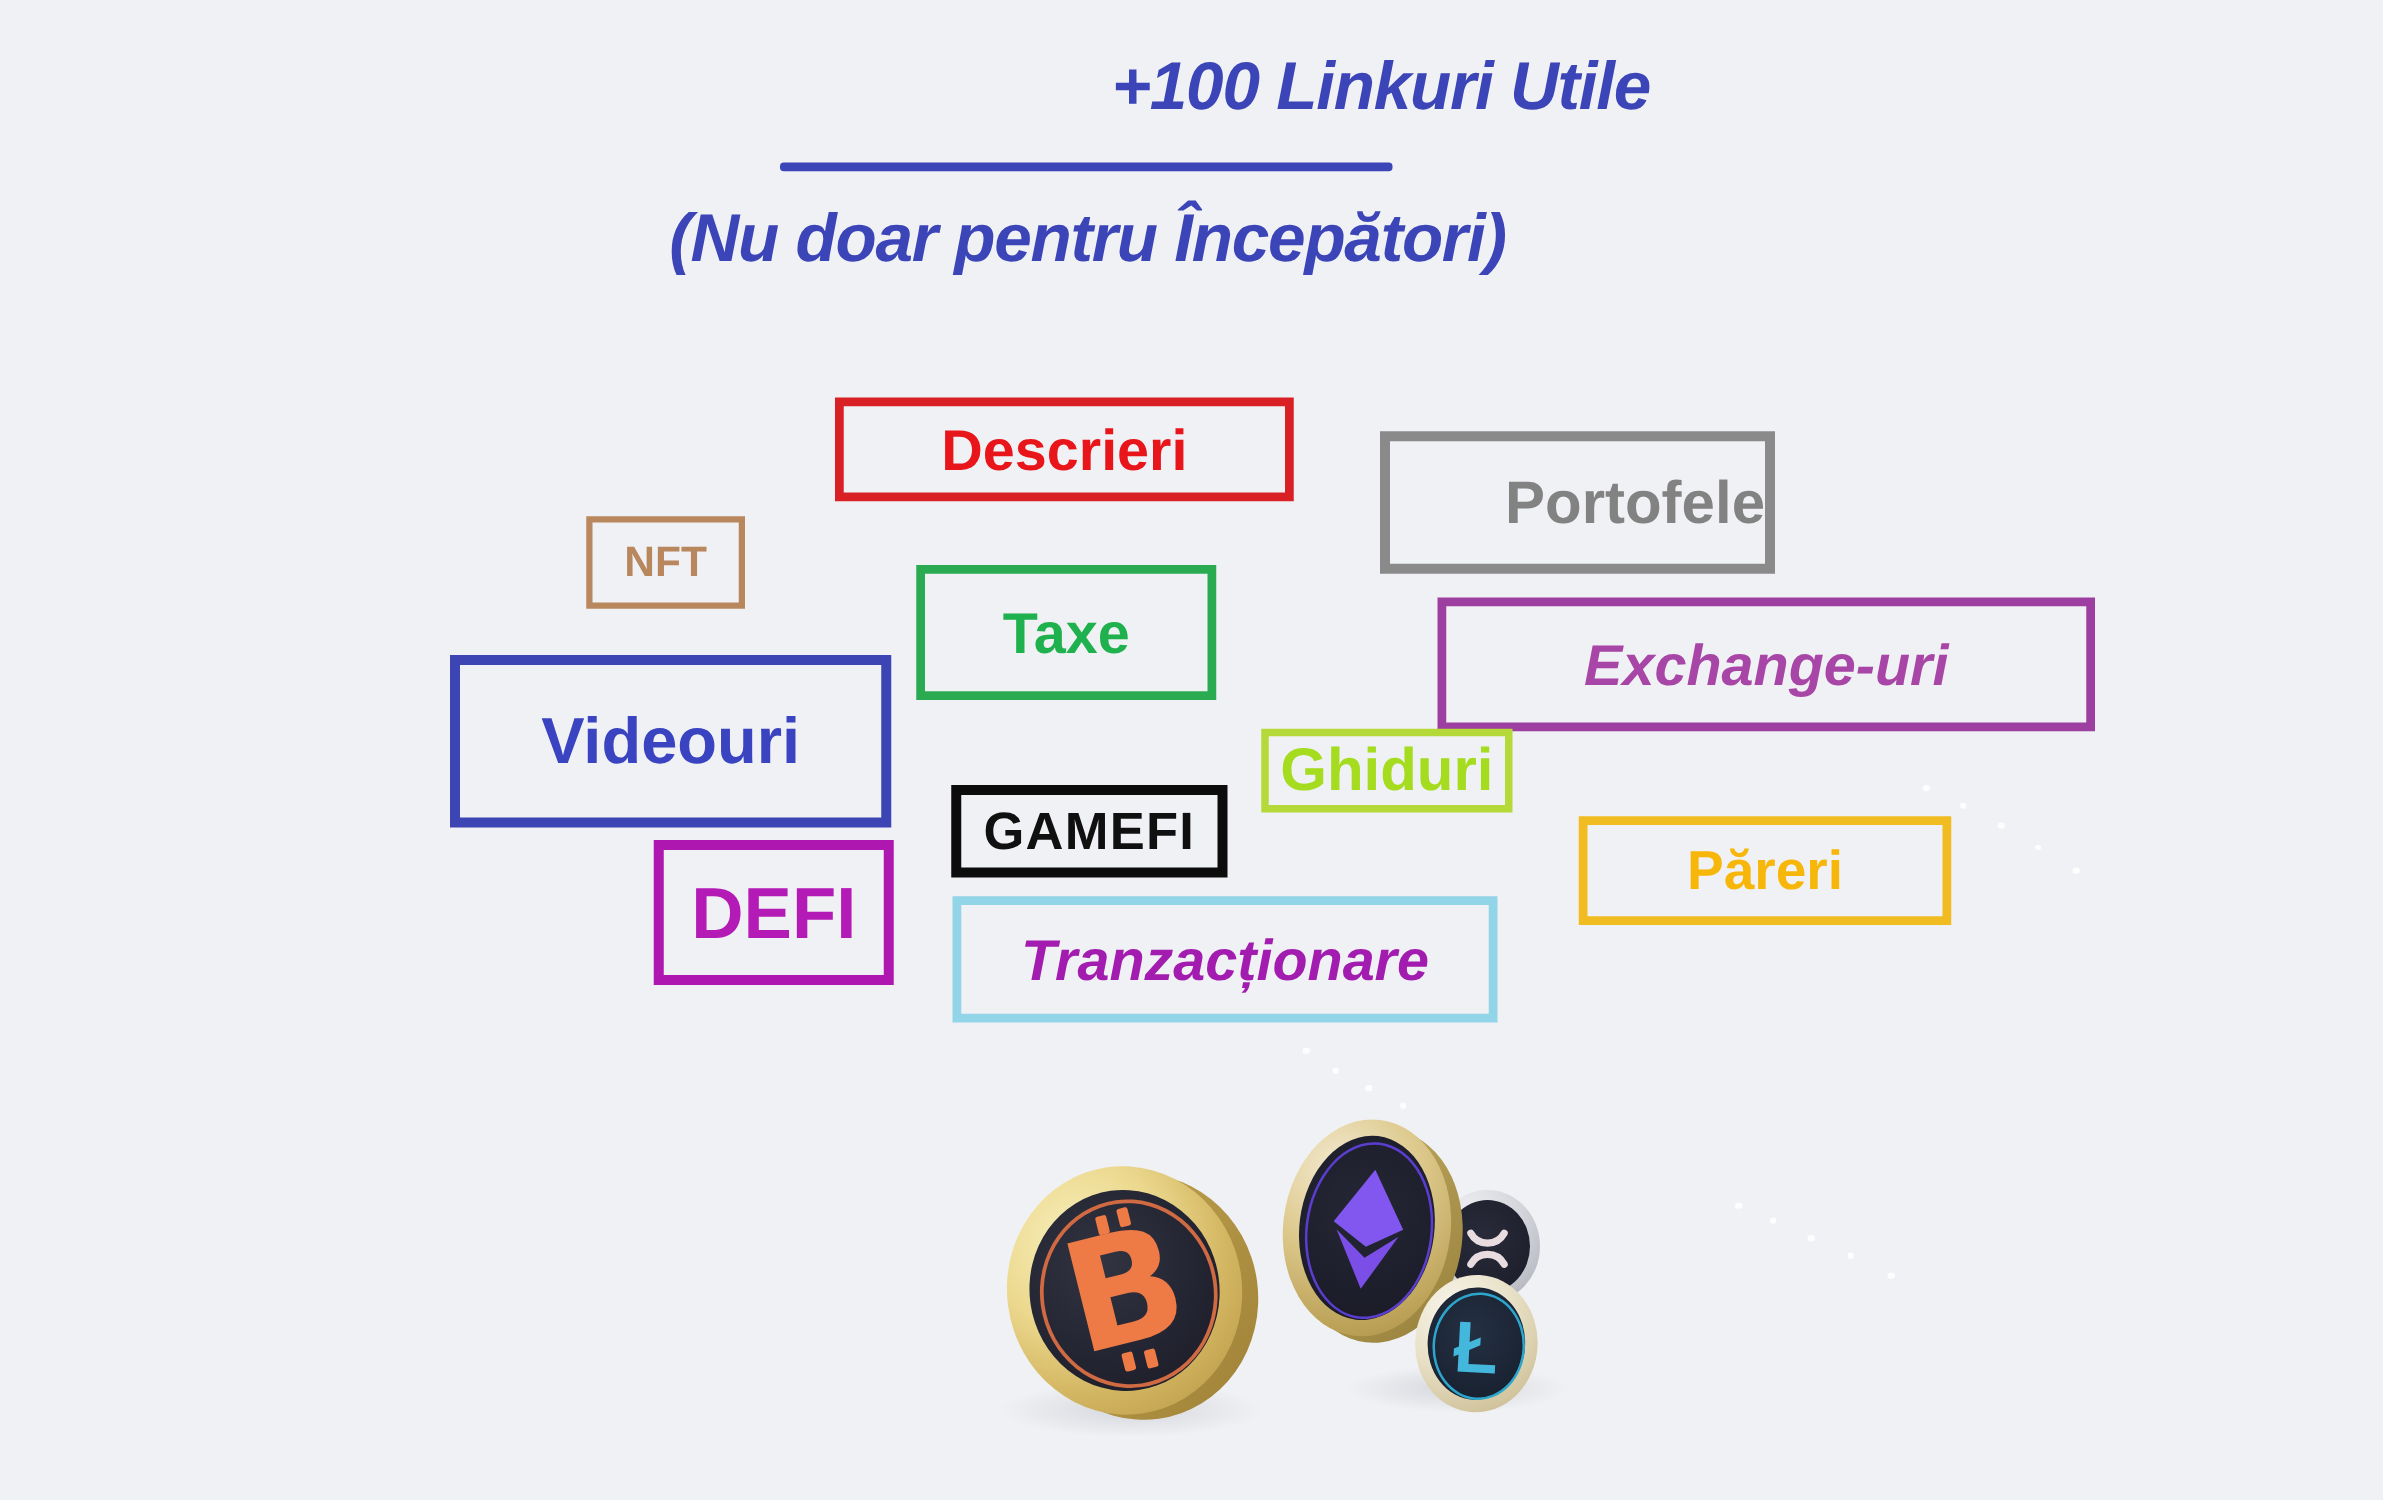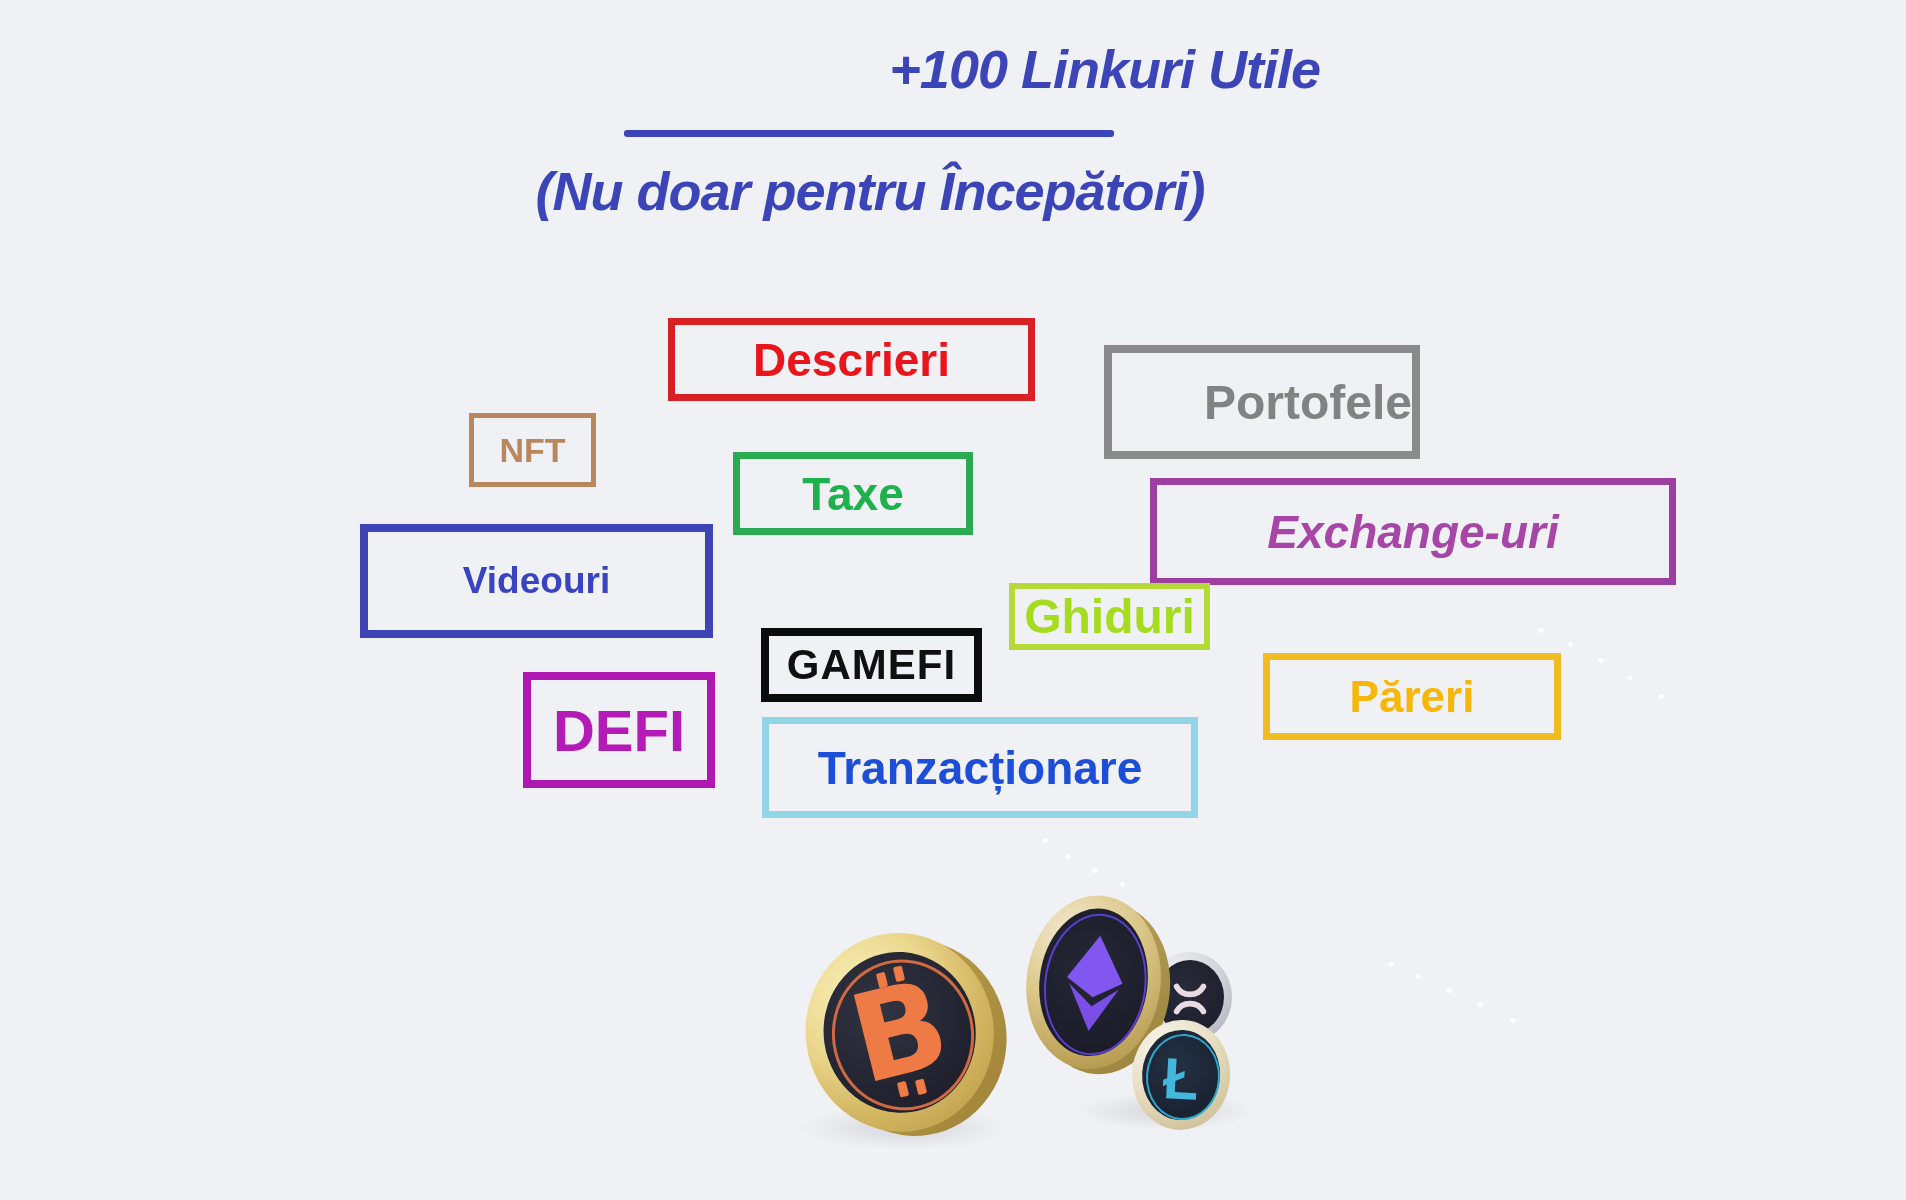--- a/index.html
+++ b/index.html
@@ -27,23 +27,23 @@
 
   
   .cat{
     position:absolute;box-sizing:border-box;border-style:solid;
     display:flex;align-items:center;justify-content:center;
     font-weight:bold;white-space:nowrap;
   }
   .cat-descrieri      {left:668px; top:318px; width:367px;height:83px; border-width:7px;font-size:46px;}
   .cat-portofele      {left:1104px;top:345px; width:316px;height:114px;border-width:8px;font-size:48px;}
   .cat-nft            {left:469px; top:413px; width:127px;height:74px; border-width:5px;font-size:34px;}
-  .cat-taxe           {left:733px; top:452px; width:240px;height:83px; border-width:7px;font-size:46px;}
+  .cat-taxe           {left:733px; top:452px; width:240px;height:108px; border-width:7px;font-size:46px;}
   .cat-exchange       {left:1150px;top:478px; width:526px;height:107px;border-width:7px;font-size:46px;}
-  .cat-videouri       {left:360px; top:524px; width:353px;height:114px;border-width:8px;font-size:37px;}
+  .cat-videouri       {left:360px; top:524px; width:353px;height:138px;border-width:8px;font-size:52px;}
   .cat-ghiduri        {left:1009px;top:583px; width:201px;height:67px; border-width:6px;font-size:48px;}
   .cat-gamefi         {left:761px; top:628px; width:221px;height:74px; border-width:8px;font-size:42px;letter-spacing:1px;}
   .cat-pareri         {left:1263px;top:653px; width:298px;height:87px; border-width:7px;font-size:44px;}
   .cat-defi           {left:523px; top:672px; width:192px;height:116px;border-width:8px;font-size:58px;}
   .cat-tranzactionare {left:762px; top:717px; width:436px;height:101px;border-width:7px;font-size:46px;}
 
   
   .coin{position:absolute;}
   .ellipse{position:absolute;border-radius:50%;}
 
@@ -126,21 +126,21 @@
   <div class="cat cat-gamefi" style="border-color: rgb(12, 12, 12);">
     <span class="cat-label" style="color: rgb(16, 16, 16);">GAMEFI</span>
   </div>
   <div class="cat cat-pareri" style="border-color: rgb(241, 187, 34);">
     <span class="cat-label" style="color: rgb(247, 183, 10);">Păreri</span>
   </div>
   <div class="cat cat-defi" style="border-color: rgb(174, 23, 176);">
     <span class="cat-label" style="color: rgb(180, 26, 182);">DEFI</span>
   </div>
   <div class="cat cat-tranzactionare" style="border-color: rgb(146, 212, 232);">
-    <span class="cat-label" style="color: #1d4ed8;">Tranzacționare</span>
+    <span class="cat-label" style="color: #a21caf; font-style: italic;">Tranzacționare</span>
   </div>
 
   <div class="shadow shadow-btc"></div>
   <div class="shadow shadow-ltc"></div>
 
   <div class="coin xrp">
     <div class="ellipse front"></div>
     <div class="ellipse face"></div>
     <svg width="42" height="42" viewBox="0 0 42 44">
       <path d="M7,9 C13,20 29,20 35,9" stroke="#e9dce0" stroke-width="6" fill="none" stroke-linecap="round"></path>

